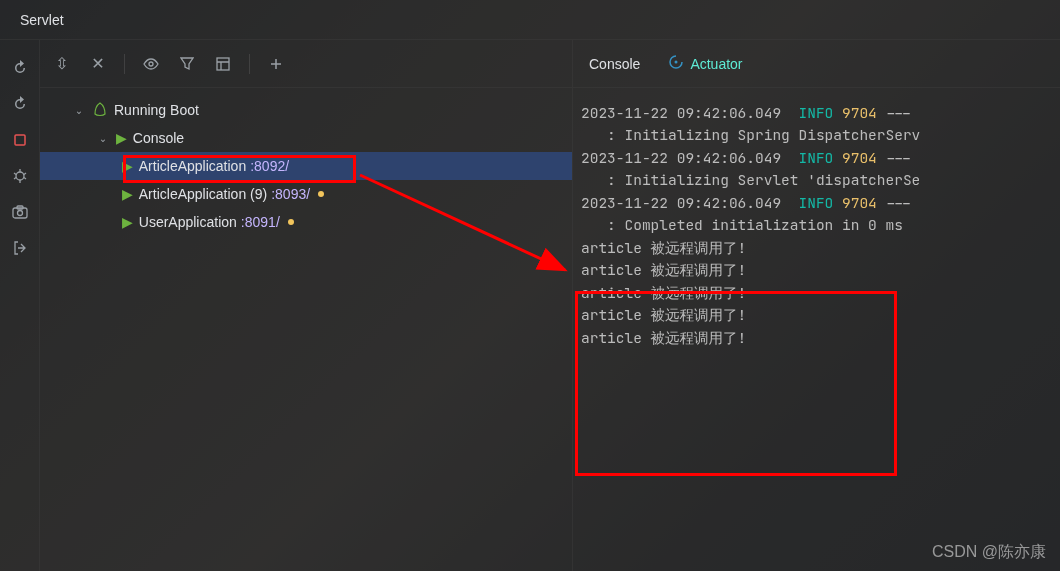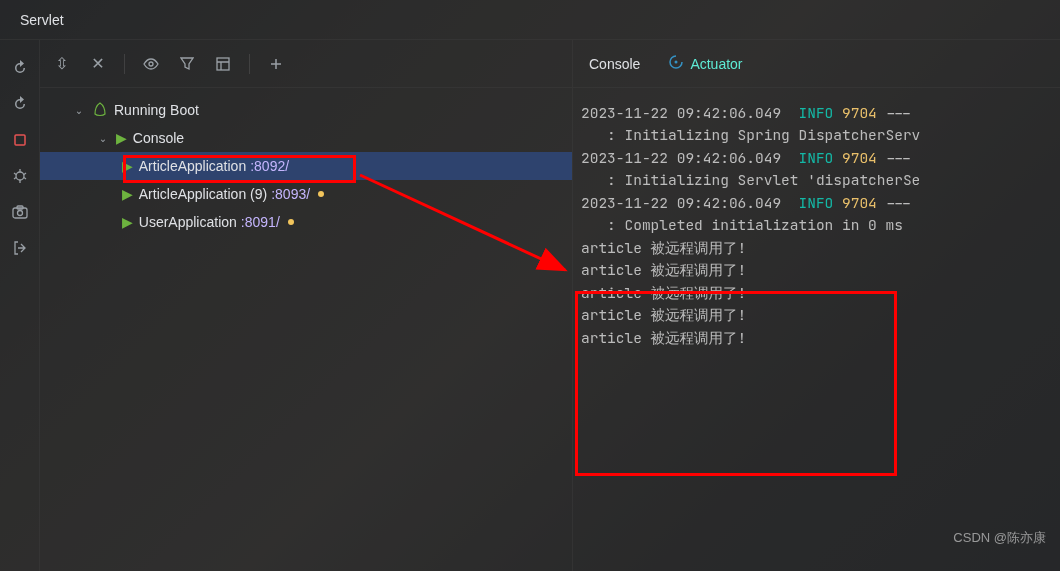--- a/index.html
+++ b/index.html
@@ -128,23 +128,23 @@
 .info { color: #14b8a6; }
 .pid { color: #e8bf6a; }
 .dashes { color: #bcbcbc; }
 .arrow-svg {
   position: absolute;
   z-index: 5;
   pointer-events: none;
 }
 .watermark {
   position: absolute;
-  bottom: 24px;
+  bottom: 8px;
   right: 14px;
-  font-size: 13px;
+  font-size: 16px;
   color: rgba(200,200,200,0.7);
 }
 </style>
 </head>
 <body>
 
 <div class="bg-image"></div>
 <div class="blur-overlay"></div>
 
 <div class="header">

